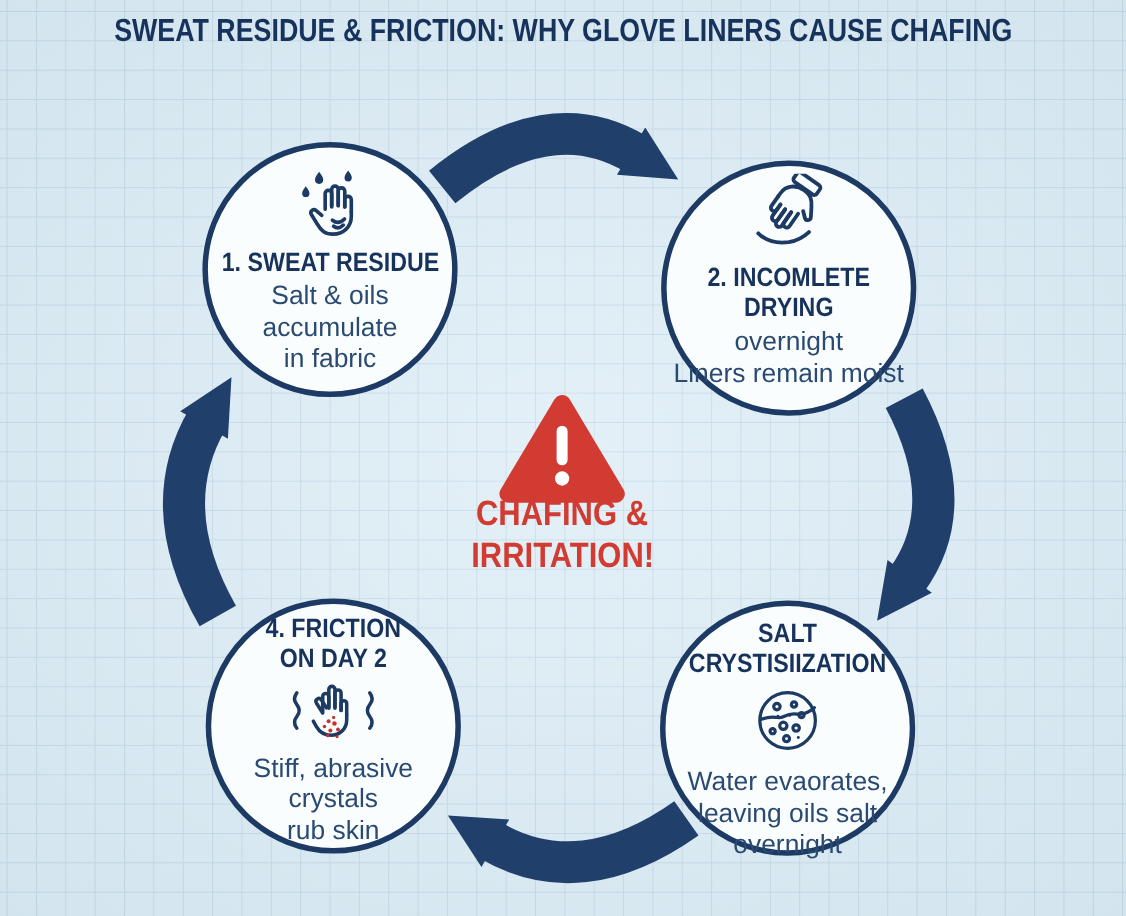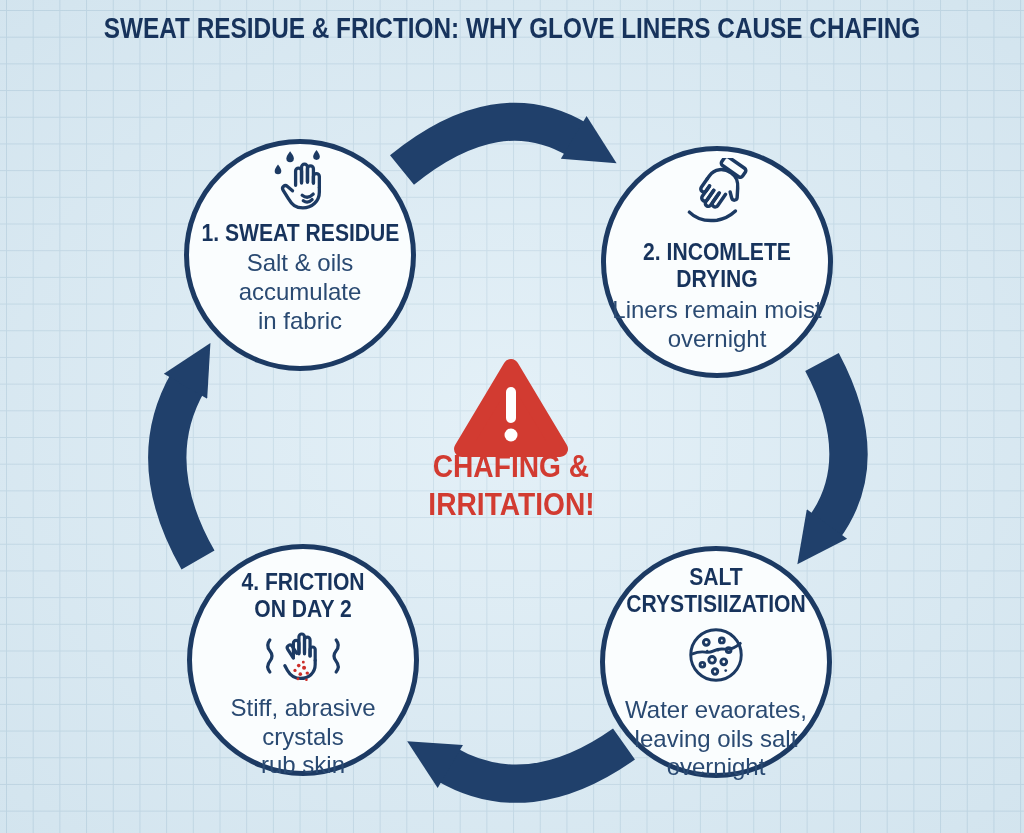--- a/index.html
+++ b/index.html
@@ -49,24 +49,24 @@
   .step .icon { flex: 0 0 auto; }
   .step .heading {
     font-weight: 700; color: #17335c;
     font-size: 24px; line-height: 1.14;
     transform: scaleX(0.88); transform-origin: 50% 50%;
     white-space: nowrap;
   }
   .step .body {
     color: #2a4a72; font-size: 24px; line-height: 1.2; margin-top: 3px;
   }
-  #step1 { left: 184px; top: 139px; padding-top: 5px; }
+  #step1 { left: 184px; top: 129px; padding-top: 5px; justify-content: center; }
   #step2 { left: 601px; top: 146px; padding-top: 7px; }
   #step3 { left: 600px; top: 546px; padding-top: 12px; }
-  #step4 { left: 187px; top: 544px; padding-top: 19px; }
+  #step4 { left: 187px; top: 544px; padding-top: 19px; justify-content: flex-end; }
 
   .warning-triangle { position: absolute; left: 452px; top: 355px; z-index: 2; }
   .warning-text {
     position: absolute; left: 361px; top: 447px; width: 300px;
     text-align: center; color: #d23b31; font-weight: 700;
     font-size: 32px; line-height: 1.2; z-index: 2;
   }
   .nostroke { stroke: none; }
 </style>
 </head>
@@ -125,22 +125,22 @@
           <rect x="26" y="52" width="22" height="9" rx="2.5"></rect>
         </g>
         <path d="M12 47q9 9 24 7q9-1.5 16-8"></path>
       </svg>
     </div>
     <div class="heading">
       <div>2. INCOMLETE</div>
       <div>DRYING</div>
     </div>
     <div class="body">
+      <div>overnight</div>
       <div>Liners remain moist</div>
-      <div>overnight</div>
     </div>
   </div>
 
   <div class="step" id="step3">
     <div class="heading">
       <div>SALT</div>
       <div>CRYSTISIIZATION</div>
     </div>
     <div class="icon" style="margin-top:3px">
       <svg width="68" height="68" viewBox="0 0 70 70" fill="none" stroke="#1c3a63" stroke-width="3" stroke-linecap="round" stroke-linejoin="round">

